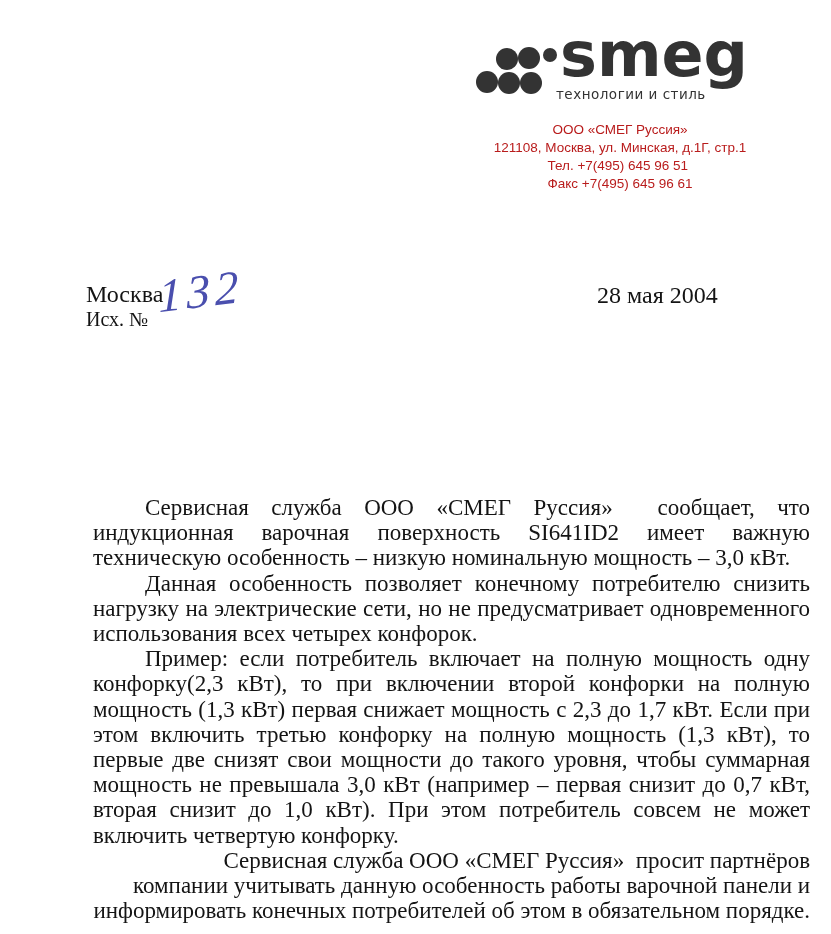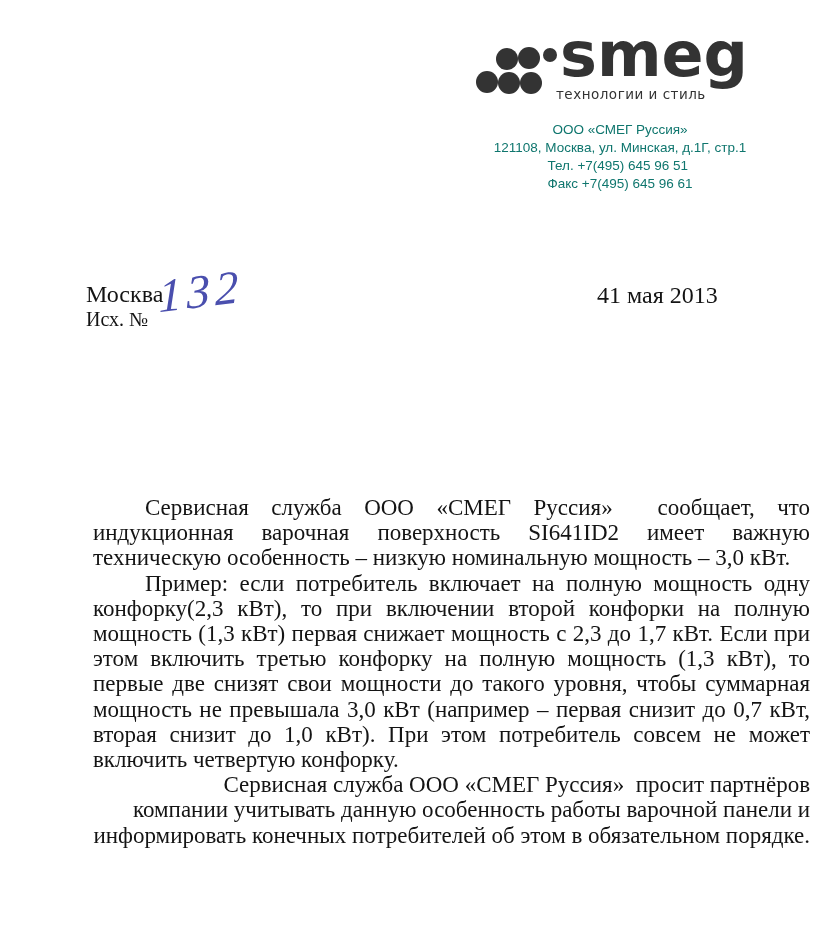--- a/index.html
+++ b/index.html
@@ -45,21 +45,21 @@
   
   .contact {
     position: absolute;
     left: 455px;
     top: 110px;
     width: 330px;
     text-align: center;
     font-family: "Liberation Sans", sans-serif;
     font-size: 13.5px;
     line-height: 18px;
-    color: #0f766e;
+    color: #b91c1c;
   }
   .contact-left {
     display: inline-block;
     text-align: left;
   }
 
   
   .city {
     position: absolute;
     left: 86px;
@@ -129,21 +129,22 @@
     <div>121108, Москва, ул. Минская, д.1Г, стр.1</div>
     <div class="contact-left">
       <div>Тел. +7(495) 645 96 51</div>
       <div>Факс +7(495) 645 96 61</div>
     </div>
   </div>
 
   <div class="city">Москва</div>
   <div class="ref-label">Исх. №</div>
   <div class="ref-number">132</div>
-  <div class="date">41 мая 2013</div>
+  <div class="date">28 мая 2004</div>
 
   <div class="letter-body">
     <p>Сервисная служба ООО «СМЕГ Руссия»&nbsp; сообщает, что индукционная варочная поверхность SI641ID2 имеет важную техническую особенность – низкую номинальную мощность – 3,0 кВт.</p>
+    <p>Данная особенность позволяет конечному потребителю снизить нагрузку на электрические сети, но не предусматривает одновременного использования всех четырех конфорок.</p>
     <p>Пример: если потребитель включает на полную мощность одну конфорку(2,3 кВт), то при включении второй конфорки на полную мощность (1,3 кВт) первая снижает мощность с 2,3 до 1,7 кВт. Если при этом включить третью конфорку на полную мощность (1,3 кВт), то первые две снизят свои мощности до такого уровня, чтобы суммарная мощность не превышала 3,0 кВт (например – первая снизит до 0,7 кВт, вторая снизит до 1,0 кВт). При этом потребитель совсем не может включить четвертую конфорку.</p>
     <p class="unjustified">Сервисная служба ООО «СМЕГ Руссия»&nbsp; просит партнёров компании учитывать данную особенность работы варочной панели и информировать конечных потребителей об этом в обязательном порядке.</p>
   </div>
 
 </div>
 
 </body></html>

